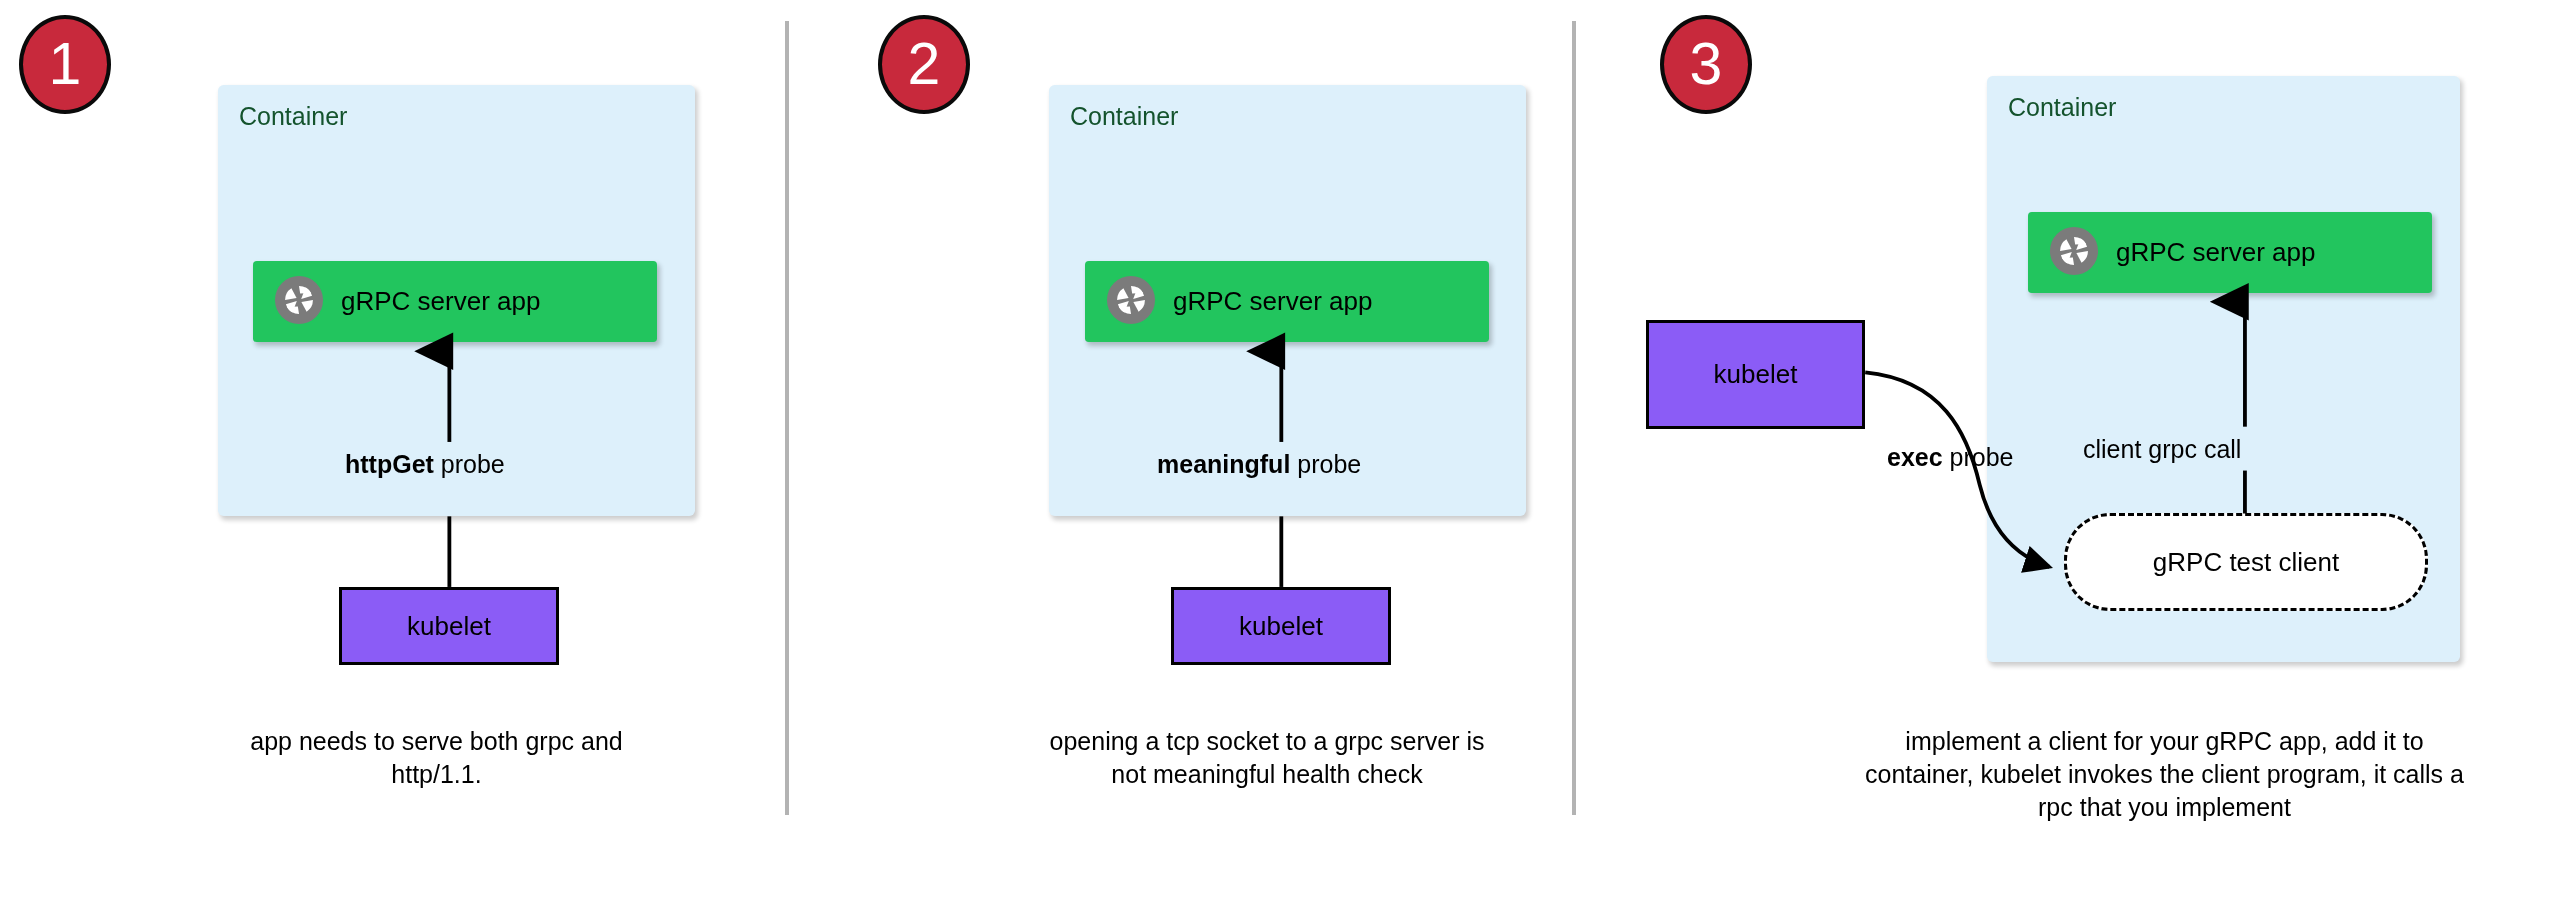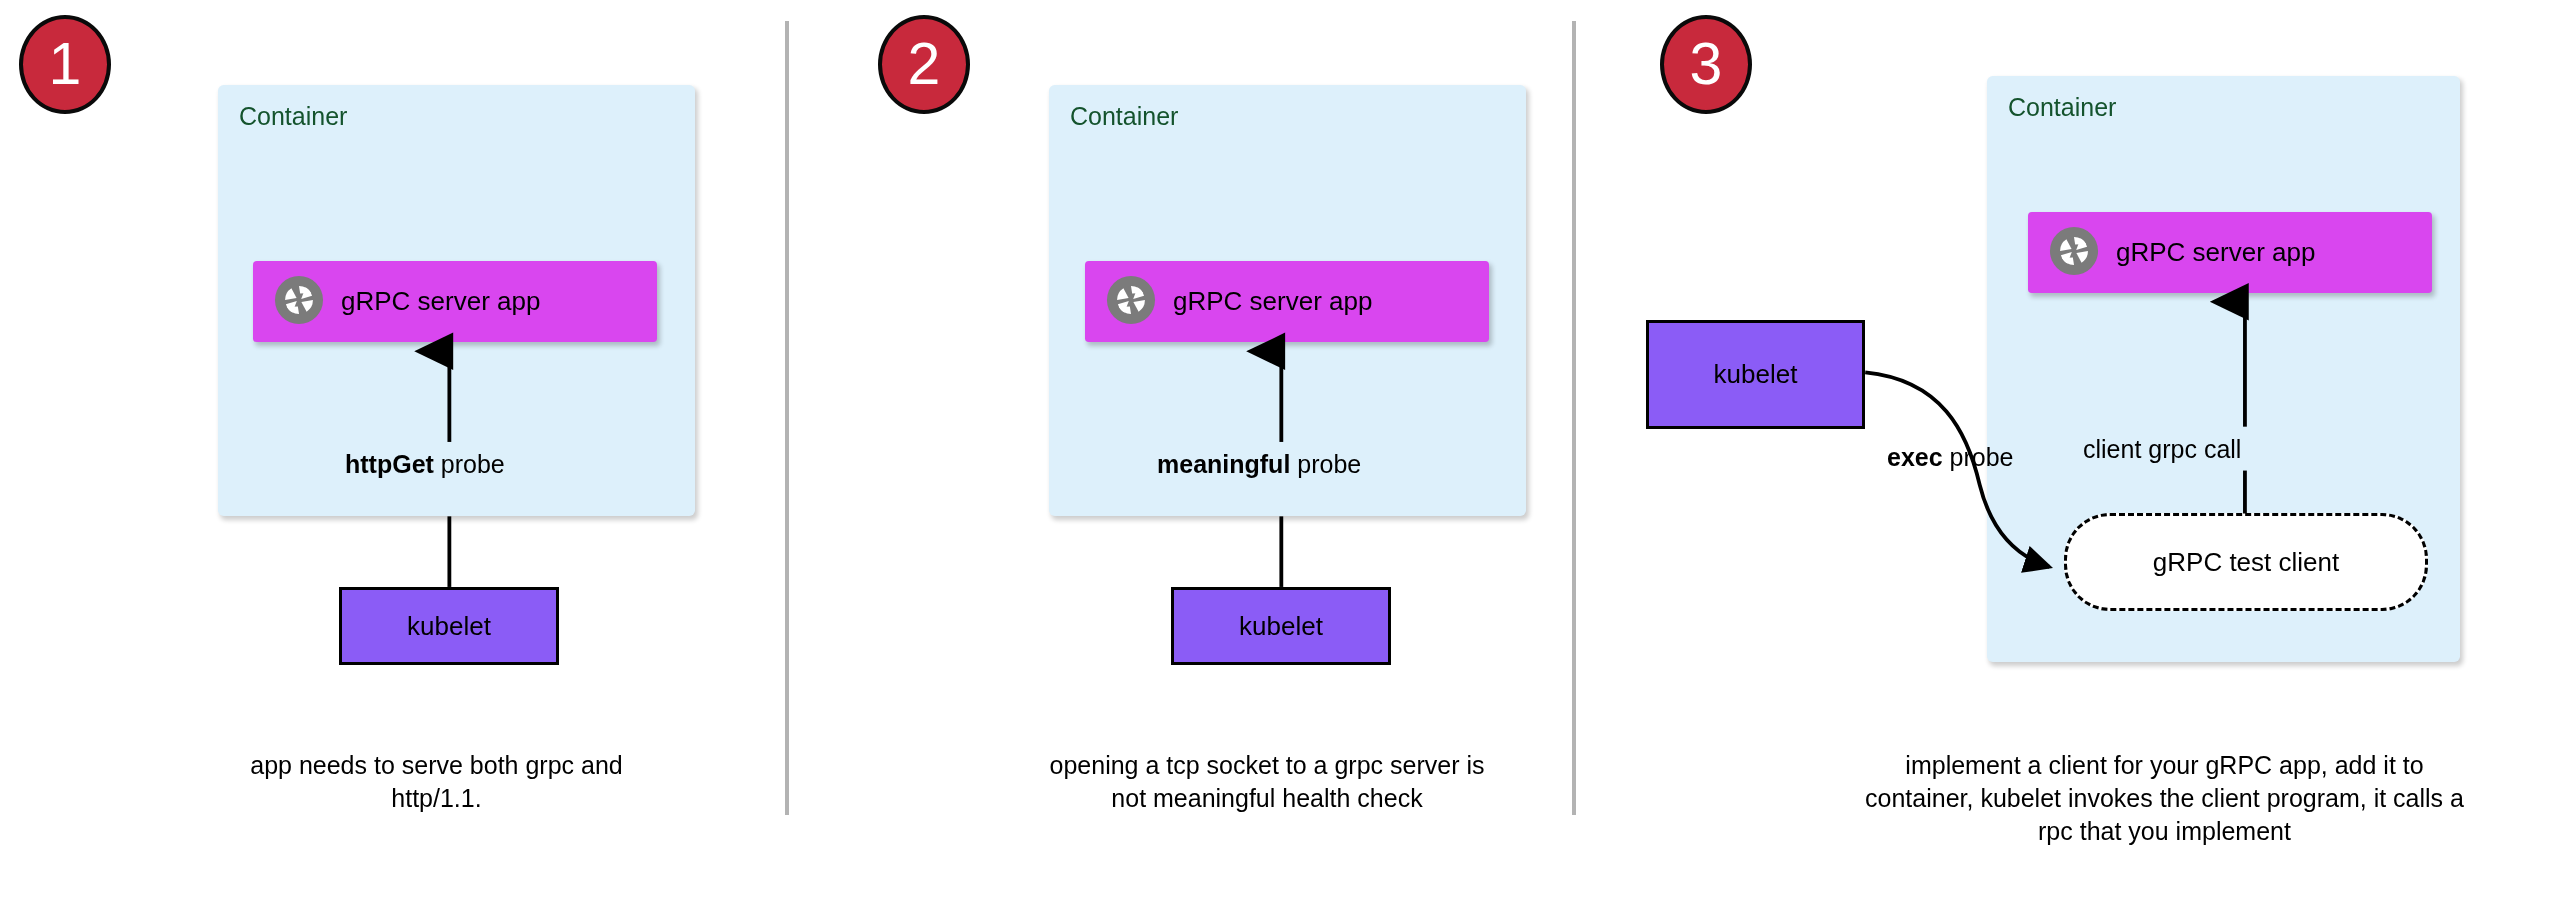--- a/index.html
+++ b/index.html
@@ -62,21 +62,21 @@
     left: 21px;
     top: 17px;
     font-size: 25px;
     color: #14532d;
     white-space: nowrap;
   }
 
   
   .app-card {
     position: absolute;
-    background: #d946ef;
+    background: #22c55e;
     border-radius: 3.8px;
     box-shadow: 2.9px 3.8px 5.7px rgba(0,0,0,0.22);
     display: flex;
     align-items: center;
   }
   .app-card .grpc-icon {
     flex: 0 0 auto;
     margin-left: 21px;
     margin-right: 17px;
   }
@@ -128,21 +128,20 @@
   }
   .edge-label b { font-weight: bold; }
 
   
   .caption {
     position: absolute;
     font-size: 25px;
     line-height: 1.32;
     color: #000000;
     text-align: center;
-    margin-top: 24px;
   }
 
   
   .edges {
     position: absolute;
     left: 0; top: 0;
     width: 2576px;
     height: 923px;
     pointer-events: none;
   }

